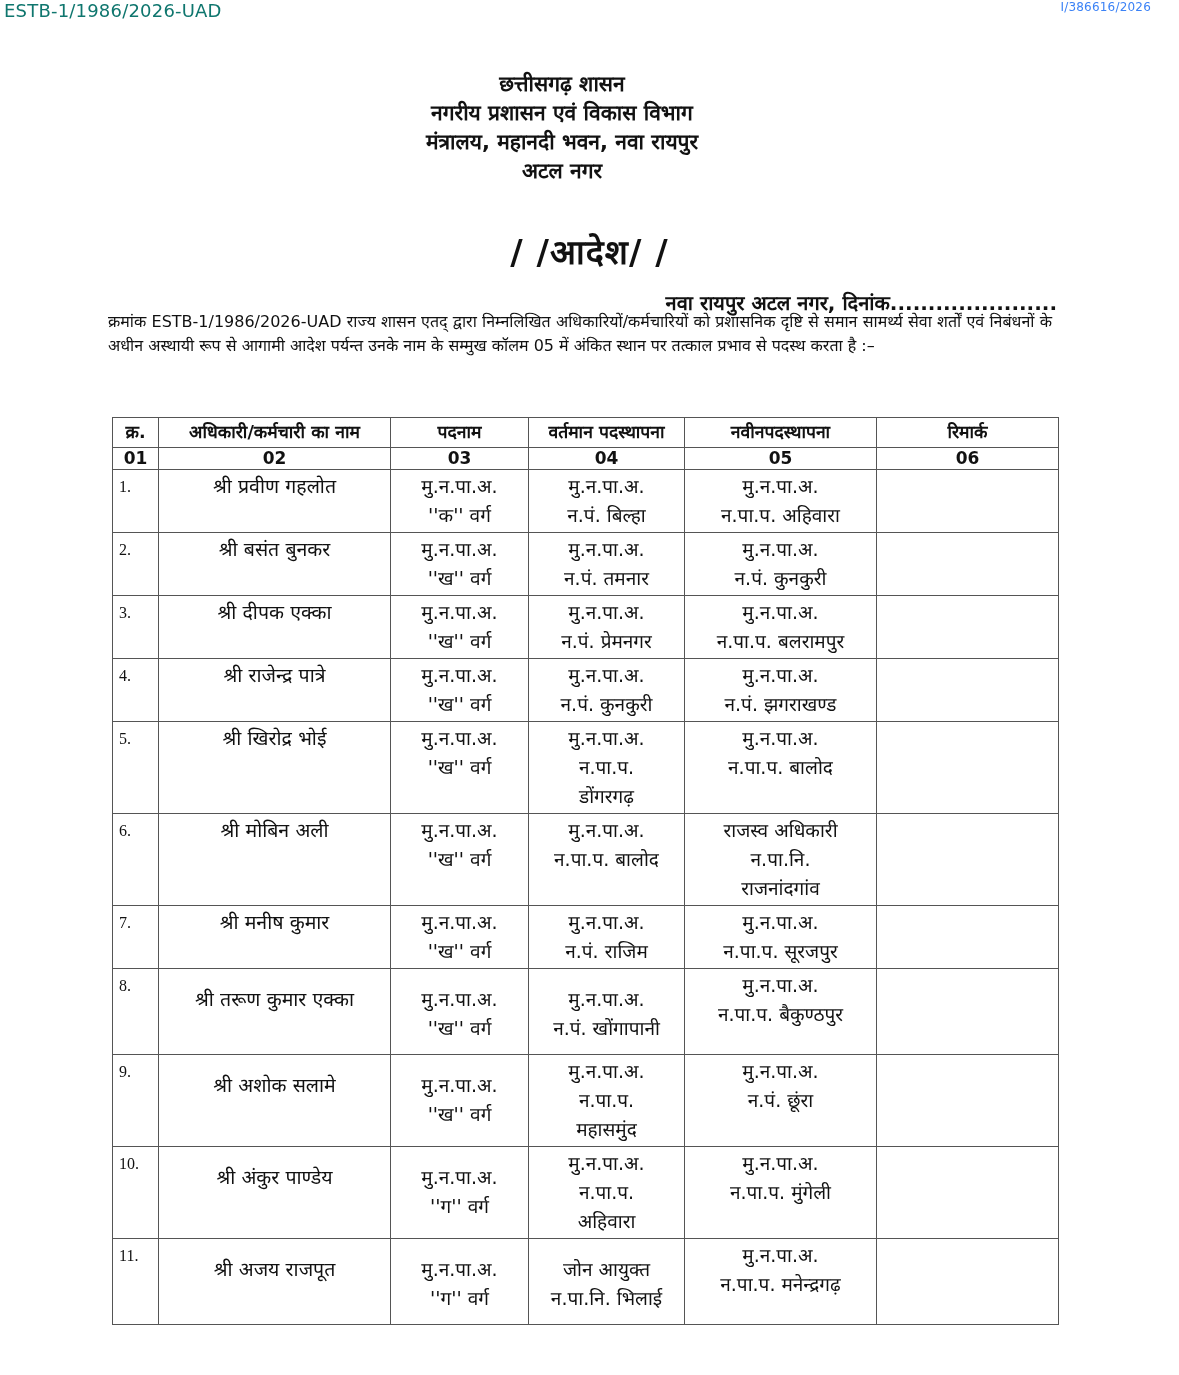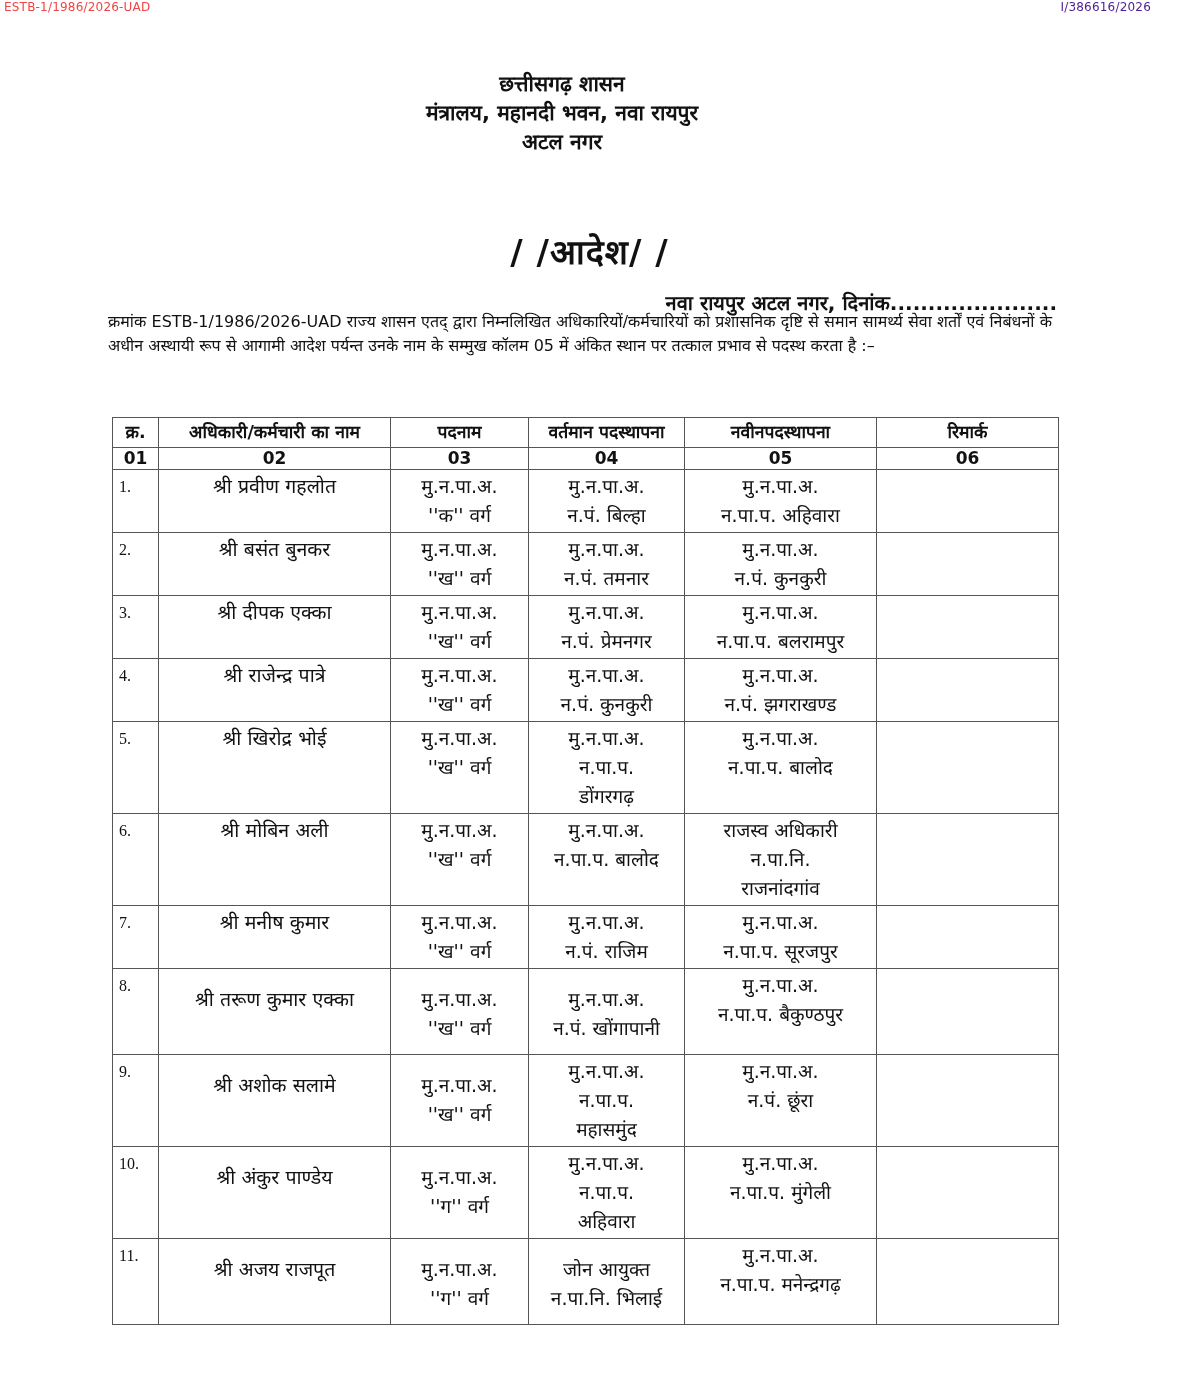--- a/index.html
+++ b/index.html
@@ -1,19 +1,19 @@
 <!DOCTYPE html>
 <html><head>
 <meta charset="utf-8">
 <style>
   html, body { margin: 0; padding: 0; background: #ffffff; }
   body { width: 1179px; height: 1375px; position: relative; overflow: hidden;
          font-family: "DejaVu Sans", sans-serif; color: #111; }
-  .hdr-left { position: absolute; left: 4px; top: 0px; font-size: 12px; color: #ef4444; letter-spacing: 0.2px; }
-  .hdr-right { position: absolute; right: 28px; top: 0px; font-size: 12px; color: #4c1d95; letter-spacing: 0.2px; }
+  .hdr-left { position: absolute; left: 4px; top: 0px; font-size: 18px; color: #0f766e; letter-spacing: 0.2px; }
+  .hdr-right { position: absolute; right: 28px; top: 0px; font-size: 12px; color: #3b82f6; letter-spacing: 0.2px; }
   .gov { position: absolute; left: 0; width: 1114px; top: 70px; text-align: center; font-weight: bold; font-size: 21px; line-height: 29px; }
   .gov div { margin-left: 10px; }
   .title { position: absolute; left: 0; width: 1179px; top: 228px; text-align: center; font-size: 34px; font-weight: bold; letter-spacing: 1px; }
   .dateline { position: absolute; right: 122px; top: 289px; font-size: 20px; font-weight: bold; }
   .para { position: absolute; left: 108px; width: 944px; top: 310px; font-size: 16px; line-height: 24px; text-align: justify; text-align-last: left; }
   table.orders { position: absolute; left: 112px; top: 417px; width: 946px; border-collapse: collapse; table-layout: fixed; font-size: 19px; }
   table.orders td, table.orders th { border: 1.5px solid #555; vertical-align: top; padding: 2px 4px; line-height: 29px; font-weight: normal; text-align: center; }
   table.orders th { font-size: 17.5px; font-weight: bold; line-height: 26px; padding-top: 1px; }
   table.orders tr.colnum td { font-size: 17px; font-weight: bold; line-height: 19px; padding: 1px 4px; }
   td.sn { text-align: left !important; font-family: "Liberation Serif", serif; font-size: 16px; padding-left: 6px !important; }
@@ -26,20 +26,21 @@
   .pad-top-mid { padding-top: 16px !important; }
 </style>
 </head>
 <body>
 
 <div class="hdr-left">ESTB-1/1986/2026-UAD</div>
 <div class="hdr-right">I/386616/2026</div>
 
 <div class="gov">
   <div>छत्तीसगढ़ शासन</div>
+  <div>नगरीय प्रशासन एवं विकास विभाग</div>
   <div>मंत्रालय, महानदी भवन, नवा रायपुर</div>
   <div>अटल नगर</div>
 </div>
 
 <div class="title">/ /आदेश/ /</div>
 
 <div class="dateline">नवा रायपुर अटल नगर, दिनांक......................</div>
 
 <div class="para">क्रमांक ESTB-1/1986/2026-UAD राज्य शासन एतद् द्वारा निम्नलिखित अधिकारियों/कर्मचारियों को प्रशासनिक दृष्टि से समान सामर्थ्य सेवा शर्तों एवं निबंधनों के अधीन अस्थायी रूप से आगामी आदेश पर्यन्त उनके नाम के सम्मुख कॉलम 05 में अंकित स्थान पर तत्काल प्रभाव से पदस्थ करता है :–</div>
 

